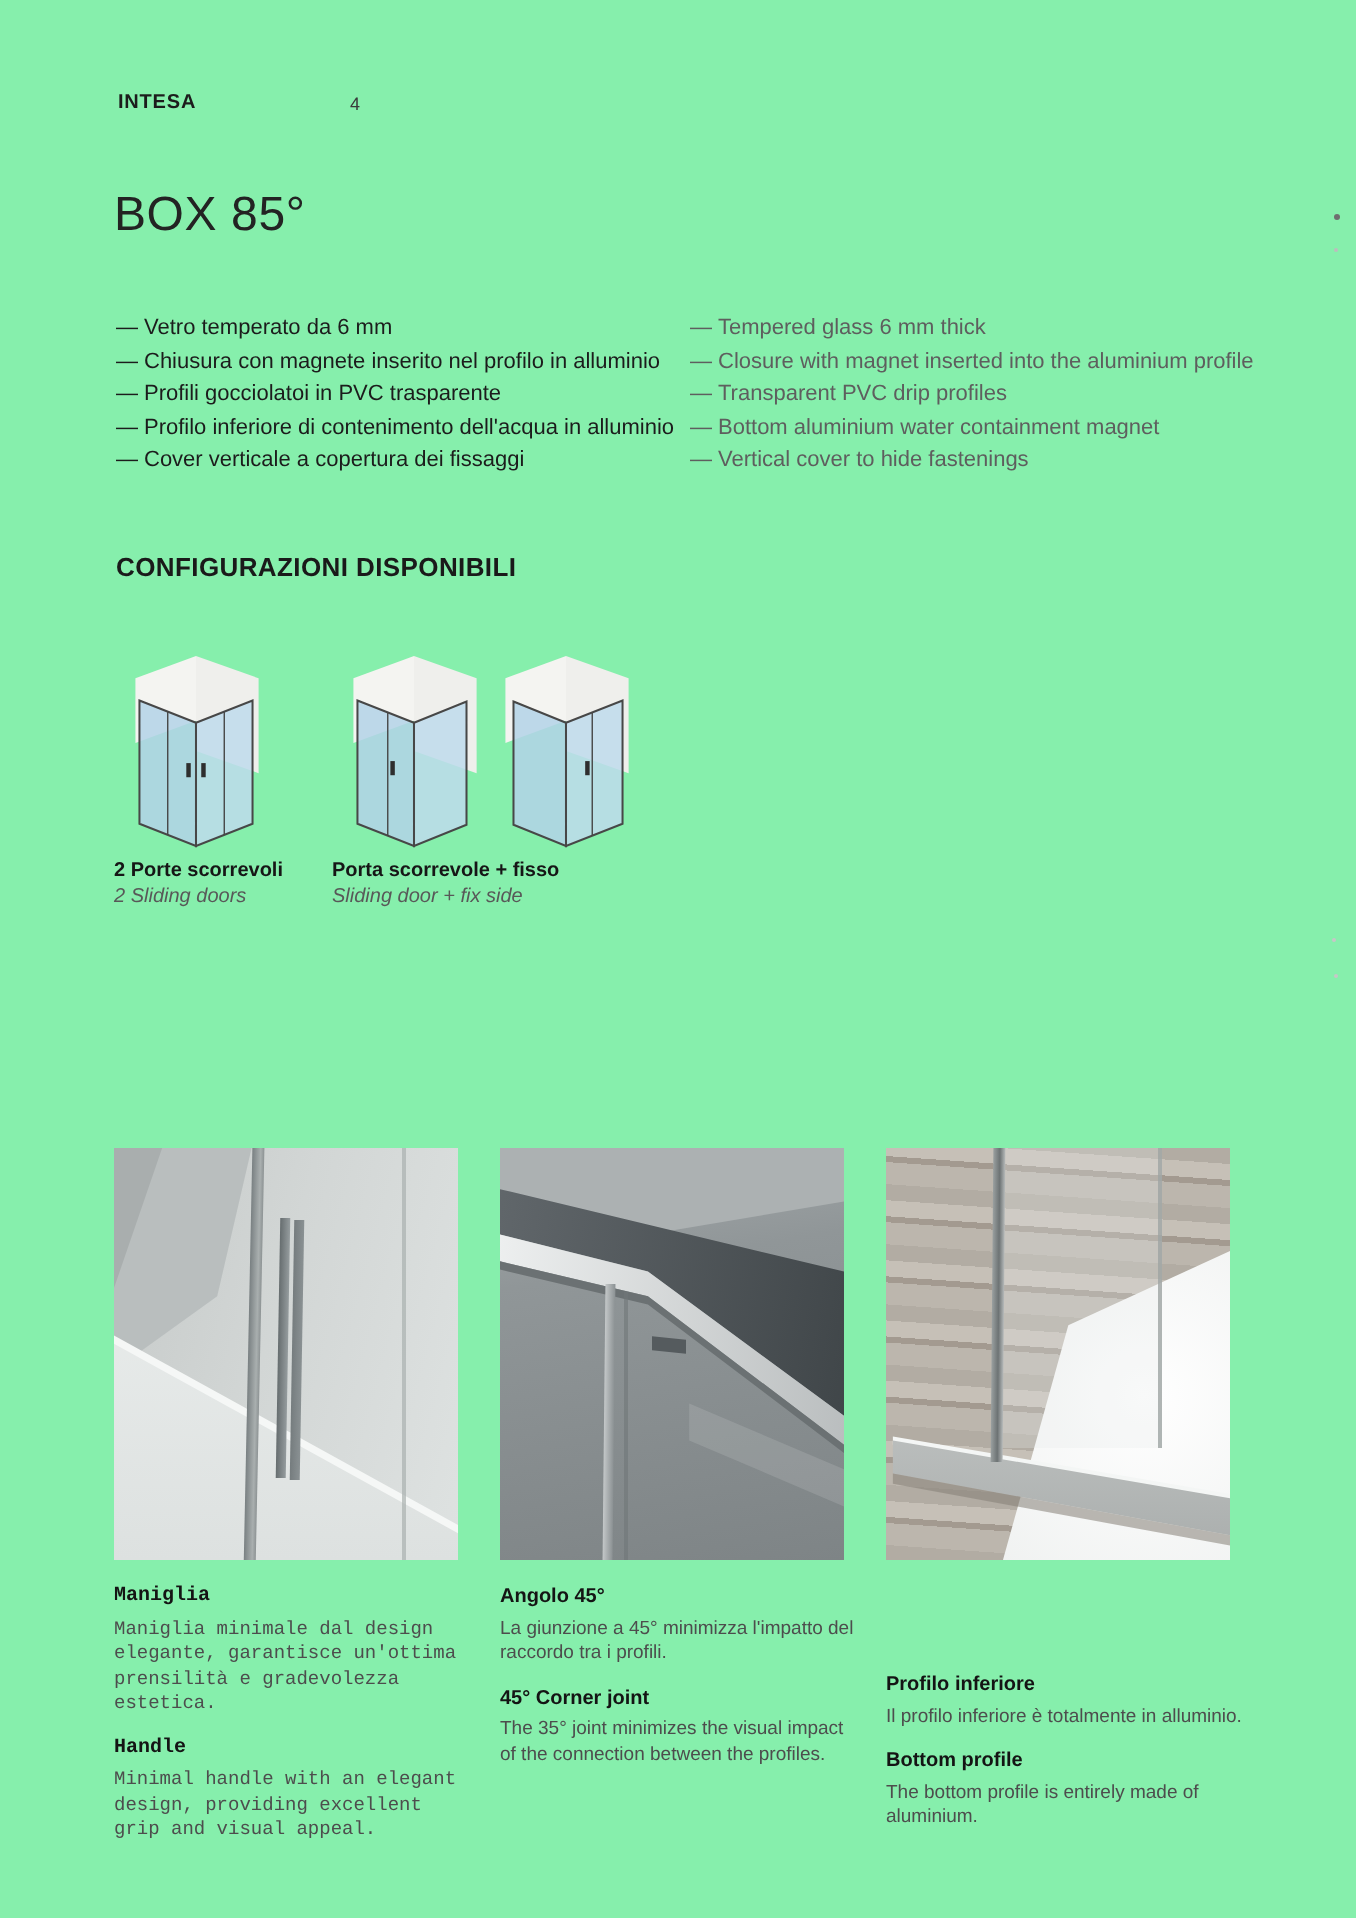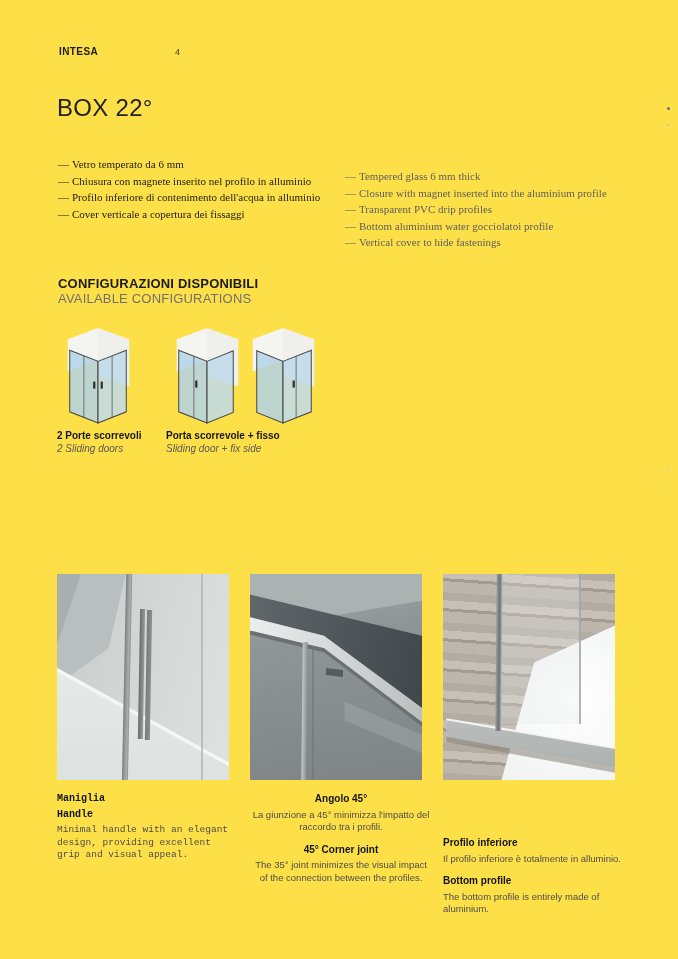--- a/index.html
+++ b/index.html
@@ -1,29 +1,29 @@
 <!DOCTYPE html>
 <html><head>
 <meta charset="utf-8">
 <style>
   html,body{margin:0;padding:0;background:#ffffff;}
-  .page{position:relative;width:678px;height:959px;background:#fde047;
+  .page{position:relative;width:678px;height:959px;background:#86efac;
         font-family:"Liberation Sans",sans-serif;overflow:hidden;}
   .abs{position:absolute;}
 
   
   .brand{left:59px;top:46px;font-size:10px;font-weight:bold;letter-spacing:.4px;color:#1c1c1c;}
   .pagenum{left:175px;top:47px;font-size:9px;color:#3a3a3a;}
   .title{left:57px;top:94px;font-size:24px;color:#232323;letter-spacing:.3px;}
 
   
   .features{top:156px;font-size:11px;line-height:16.5px;}
   .feat-it{left:58px;width:286px;color:#1c1c1c;}
-  .feat-en{left:345px;width:300px;color:#5e5e5e;margin-top:12px;}
-  .feat-line{white-space:nowrap;font-family:Liberation Serif, serif;}
+  .feat-en{left:345px;width:300px;color:#5e5e5e;}
+  .feat-line{white-space:nowrap;}
   .dash{display:inline-block;width:14px;}
 
   
   .conf-head-it{left:58px;top:276px;font-size:13px;font-weight:bold;color:#1a1a1a;letter-spacing:.2px;}
   .conf-head-en{left:58px;top:291px;font-size:13px;color:#6f6f6f;letter-spacing:.2px;}
 
   
   .diagram{top:324px;width:84px;height:104px;}
   .diag-1{left:56px;} .diag-2{left:165px;} .diag-3{left:241px;}
   .conf-label{top:430px;font-size:10px;}
@@ -76,21 +76,21 @@
           background:linear-gradient(180deg,#e2e4e3,#a9adac);}
   .p3-aluhl{clip-path:polygon(2% 70%,100% 84%,100% 86%,2% 72%);background:#f4f6f5;}
   .p3-shadow{clip-path:polygon(2% 79%,100% 94%,100% 96.5%,2% 81.5%);background:#857f77;opacity:.55;}
   .p3-post{left:31%;top:0;width:6px;height:76%;transform:rotate(.5deg);
            background:linear-gradient(90deg,#9aa0a0,#6d7374 55%,#b6baba);}
   .p3-glass{left:34%;top:0;width:45%;height:73%;background:rgba(231,234,233,.28);
             border-right:2px solid rgba(158,164,163,.8);}
 
   
   .caption{top:793px;width:182px;font-size:9.5px;color:#4d4d4d;line-height:12.5px;}
-  .cap-1{left:57px;font-family:Liberation Mono, monospace;} .cap-2{left:250px;text-align:center;} .cap-3{left:443px;width:190px;margin-top:44px;}
+  .cap-1{left:57px;font-family:Liberation Mono, monospace;} .cap-2{left:250px;} .cap-3{left:443px;width:190px;margin-top:44px;}
   .cap-title{font-size:10px;font-weight:bold;color:#141414;margin-bottom:3px;}
   .cap-body{margin-bottom:10px;}
 
   
   .speck{background:#8a8a8a;border-radius:50%;}
   .sp1{left:667px;top:107px;width:3px;height:3px;background:#6f6f6f;}
   .sp2{left:667px;top:124px;width:2px;height:2px;background:#bdbdbd;}
   .sp3{left:666px;top:469px;width:2px;height:2px;background:#c7c7c7;}
   .sp4{left:667px;top:487px;width:2px;height:2px;background:#c7c7c7;}
 
@@ -101,39 +101,39 @@
   svg .split{stroke:#474747;stroke-width:.7;}
   svg .handle{fill:#2e2e2e;}
 </style>
 </head>
 <body>
 
 <div class="page">
 
   <div class="abs brand">INTESA</div>
   <div class="abs pagenum">4</div>
-  <div class="abs title">BOX 22°</div>
+  <div class="abs title">BOX 85°</div>
 
   <div class="abs features feat-it">
     <div class="feat-line"><span class="dash">—</span><span>Vetro temperato da 6 mm</span></div>
     <div class="feat-line"><span class="dash">—</span><span>Chiusura con magnete inserito nel profilo in alluminio</span></div>
+    <div class="feat-line"><span class="dash">—</span><span>Profili gocciolatoi in PVC trasparente</span></div>
     <div class="feat-line"><span class="dash">—</span><span>Profilo inferiore di contenimento dell'acqua in alluminio</span></div>
     <div class="feat-line"><span class="dash">—</span><span>Cover verticale a copertura dei fissaggi</span></div>
   </div>
 
   <div class="abs features feat-en">
     <div class="feat-line"><span class="dash">—</span><span>Tempered glass 6 mm thick</span></div>
     <div class="feat-line"><span class="dash">—</span><span>Closure with magnet inserted into the aluminium profile</span></div>
     <div class="feat-line"><span class="dash">—</span><span>Transparent PVC drip profiles</span></div>
-    <div class="feat-line"><span class="dash">—</span><span>Bottom aluminium water gocciolatoi profile</span></div>
+    <div class="feat-line"><span class="dash">—</span><span>Bottom aluminium water containment magnet</span></div>
     <div class="feat-line"><span class="dash">—</span><span>Vertical cover to hide fastenings</span></div>
   </div>
 
   <div class="abs conf-head-it">CONFIGURAZIONI DISPONIBILI</div>
-  <div class="abs conf-head-en">AVAILABLE CONFIGURATIONS</div>
 
   <svg class="abs diagram diag-1" viewBox="0 0 80 103">
     <polygon class="wall" points="10,15 40,4 40,36 10,47"></polygon>
     <polygon class="wallr" points="40,4 71,15 71,62 40,51"></polygon>
     <polygon class="glass" points="12,26 40,37 40,98 12,87"></polygon>
     <line class="split" x1="26" y1="31.6" x2="26" y2="92.6"></line>
     <polygon class="glass2" points="40,37 68,26 68,87 40,98"></polygon>
     <line class="split" x1="54" y1="31.6" x2="54" y2="92.6"></line>
     <rect class="handle" x="35.2" y="57" width="2.2" height="7"></rect>
     <rect class="handle" x="42.6" y="57" width="2.2" height="7"></rect>
@@ -195,20 +195,21 @@
     <div class="layer p3-tray"></div>
     <div class="layer p3-aluhl"></div>
     <div class="layer p3-alu"></div>
     <div class="layer p3-shadow"></div>
     <div class="abs p3-glass"></div>
     <div class="abs p3-post"></div>
   </div>
 
   <div class="abs caption cap-1">
     <div class="cap-title">Maniglia</div>
+    <div class="cap-body">Maniglia minimale dal design elegante, garantisce un'ottima prensilità e gradevolezza estetica.</div>
     <div class="cap-title">Handle</div>
     <div class="cap-body">Minimal handle with an elegant design, providing excellent grip and visual appeal.</div>
   </div>
 
   <div class="abs caption cap-2">
     <div class="cap-title">Angolo 45°</div>
     <div class="cap-body">La giunzione a 45° minimizza l'impatto del raccordo tra i profili.</div>
     <div class="cap-title">45° Corner joint</div>
     <div class="cap-body">The 35° joint minimizes the visual impact of the connection between the profiles.</div>
   </div>

